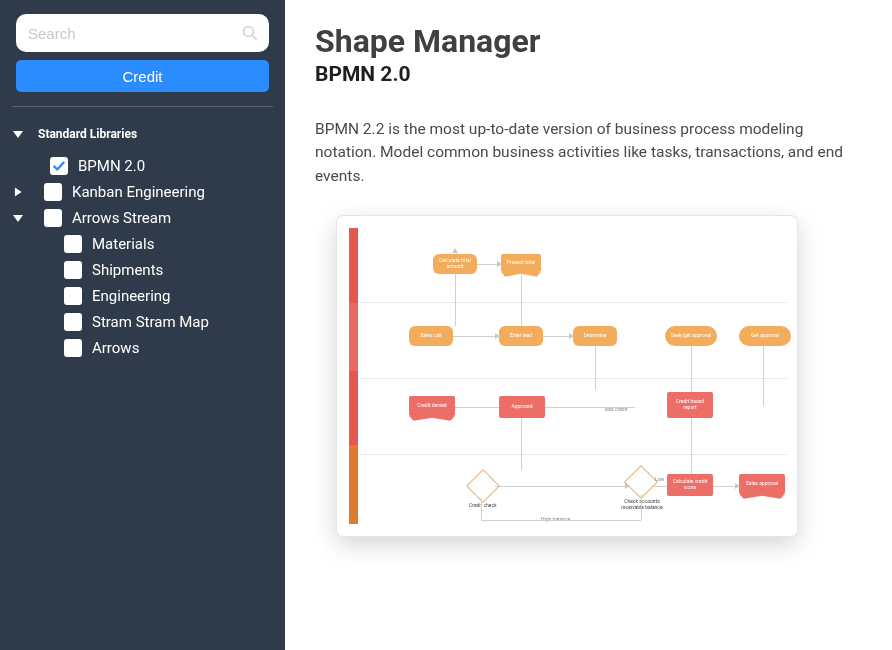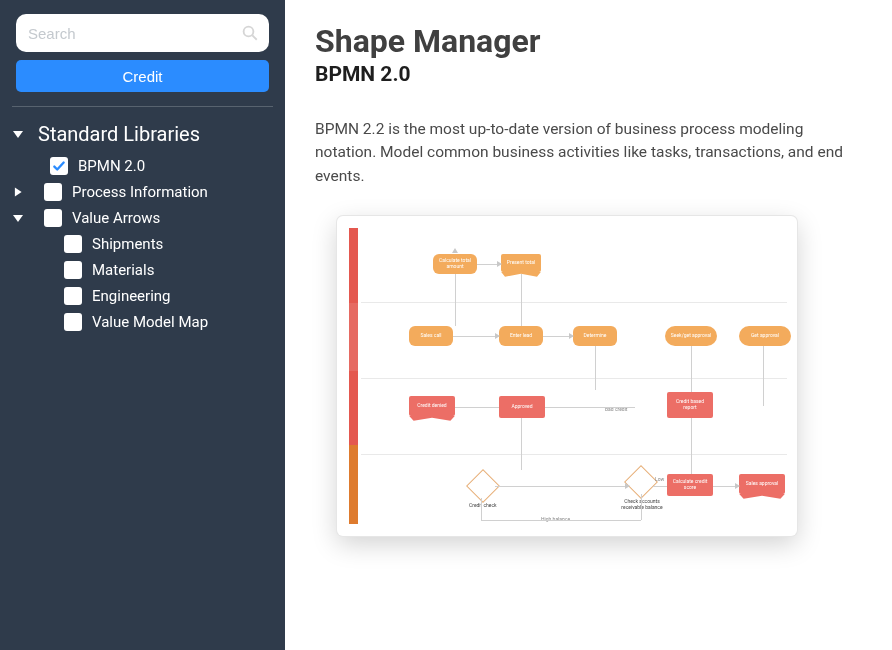--- a/index.html
+++ b/index.html
@@ -66,22 +66,22 @@
 
   .tree-row {
     display: flex;
     align-items: center;
     height: 26px;
     font-size: 15px;
     cursor: pointer;
     user-select: none;
   }
   .tree-row.section-header {
-    font-size: 20px;
-    font-weight: 400;
+    font-size: 12px;
+    font-weight: 700;
     margin-bottom: 6px;
     align-items: center;
   }
   .caret {
     width: 12px;
     height: 12px;
     margin-right: 6px;
     flex-shrink: 0;
     display: flex;
     align-items: center;
@@ -231,50 +231,54 @@
 
   <div class="tree-row">
     <span class="caret">
       <svg width="9" height="10" viewBox="0 0 10 10">
           <polygon points="1,0 8.5,5 1,10" fill="#fff"></polygon>
         </svg>
     </span>
     <span class="checkbox" style="margin-left:14px">
       
     </span>
-    <span class="tree-label">Process Information</span>
+    <span class="tree-label">Kanban Engineering</span>
   </div>
 
   <div class="tree-row">
     <span class="caret">
       <svg width="10" height="10" viewBox="0 0 10 10">
           <polygon points="0,2 10,2 5,9" fill="#fff"></polygon>
         </svg>
     </span>
     <span class="checkbox" style="margin-left:14px">
       
     </span>
-    <span class="tree-label">Value Arrows</span>
-  </div>
-
+    <span class="tree-label">Arrows Stream</span>
+  </div>
+
+  <div class="tree-row indent-2">
+    <span class="checkbox"></span>
+    <span class="tree-label">Materials</span>
+  </div>
   <div class="tree-row indent-2">
     <span class="checkbox"></span>
     <span class="tree-label">Shipments</span>
   </div>
   <div class="tree-row indent-2">
     <span class="checkbox"></span>
-    <span class="tree-label">Materials</span>
-  </div>
-  <div class="tree-row indent-2">
-    <span class="checkbox"></span>
     <span class="tree-label">Engineering</span>
   </div>
   <div class="tree-row indent-2">
     <span class="checkbox"></span>
-    <span class="tree-label">Value Model Map</span>
+    <span class="tree-label">Stram Stram Map</span>
+  </div>
+  <div class="tree-row indent-2">
+    <span class="checkbox"></span>
+    <span class="tree-label">Arrows</span>
   </div>
 
 </div>
 
 <div class="main">
   <h1>Shape Manager</h1>
   <h2>BPMN 2.0</h2>
   <p class="desc">BPMN 2.2 is the most up-to-date version of business process modeling notation. Model common business activities like tasks, transactions, and end events.</p>
 
   <div class="preview-card">

